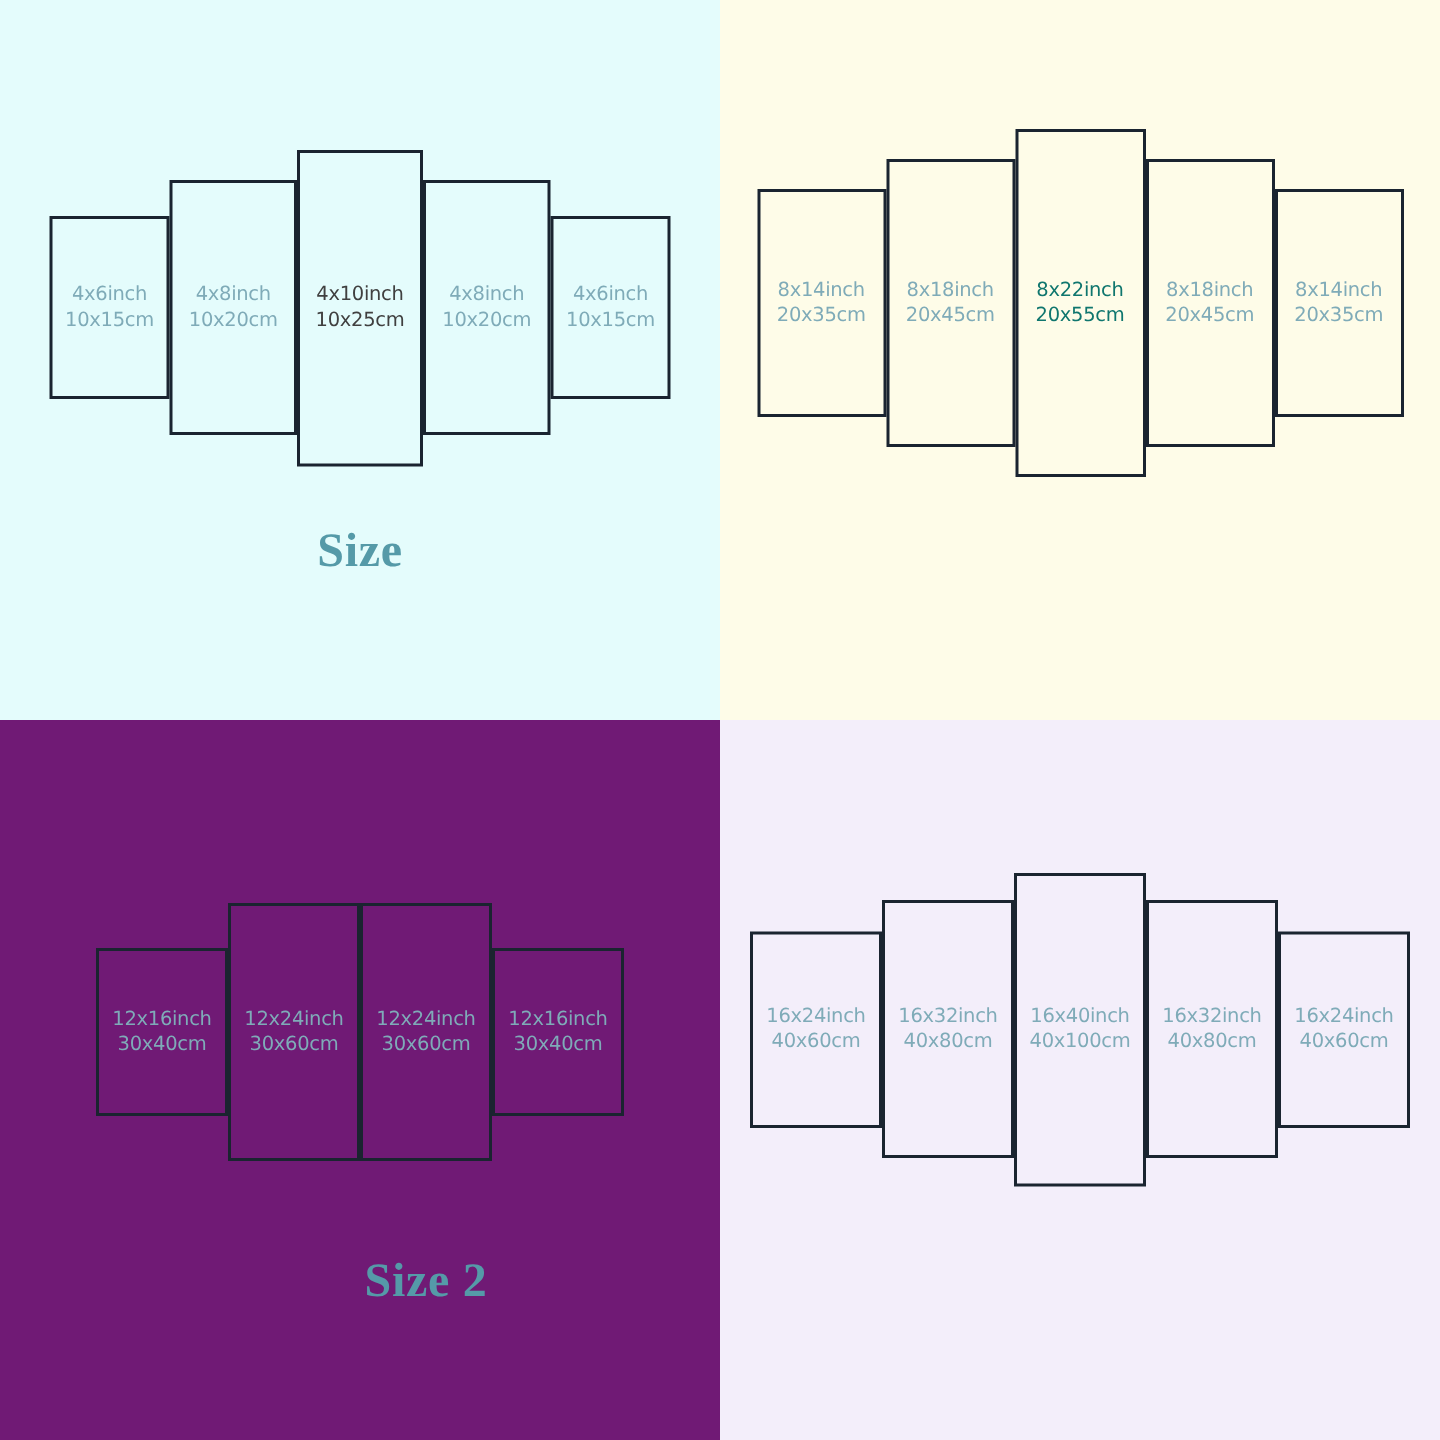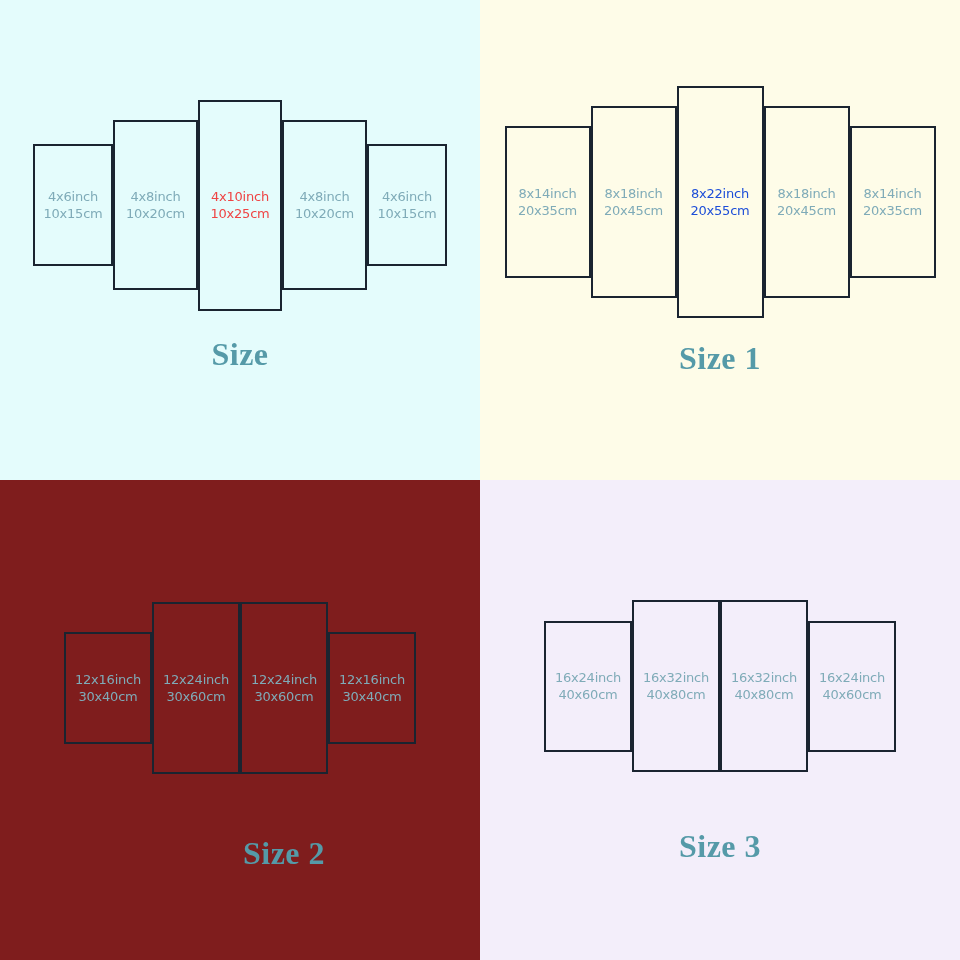--- a/index.html
+++ b/index.html
@@ -94,76 +94,75 @@
             <span class="ln">10x15cm</span>
           </div>
         </div>
         <div class="panel" style="width: 85px; height: 170px; border-color: rgb(26, 36, 48);">
           <div class="panel-label" style="color: rgb(127, 171, 184);">
             <span class="ln">4x8inch</span>
             <span class="ln">10x20cm</span>
           </div>
         </div>
         <div class="panel" style="width: 84px; height: 211px; border-color: rgb(26, 36, 48);">
-          <div class="panel-label" style="color: #ef4444;">
+          <div class="panel-label" style="color: #404040;">
             <span class="ln">4x10inch</span>
             <span class="ln">10x25cm</span>
           </div>
         </div>
         <div class="panel" style="width: 85px; height: 170px; border-color: rgb(26, 36, 48);">
           <div class="panel-label" style="color: rgb(127, 171, 184);">
             <span class="ln">4x8inch</span>
             <span class="ln">10x20cm</span>
           </div>
         </div>
         <div class="panel" style="width: 80px; height: 122px; border-color: rgb(26, 36, 48);">
           <div class="panel-label" style="color: rgb(127, 171, 184);">
             <span class="ln">4x6inch</span>
             <span class="ln">10x15cm</span>
           </div>
         </div>
       </div>
-      <div class="size-title" style="color: rgb(85, 154, 168); top: 336px;">Size</div>
+      <div class="size-title" style="color: rgb(85, 154, 168); top: 348px;">Size</div>
     </div>
     <div class="quadrant q-tr" style="background: rgb(254, 252, 232);">
       <div class="panel-group" style="height: 232px; top: 86px;">
         <div class="panel" style="width: 86px; height: 152px; border-color: rgb(26, 36, 48);">
           <div class="panel-label" style="color: rgb(127, 171, 184);">
             <span class="ln">8x14inch</span>
             <span class="ln">20x35cm</span>
           </div>
         </div>
         <div class="panel" style="width: 86px; height: 192px; border-color: rgb(26, 36, 48);">
           <div class="panel-label" style="color: rgb(127, 171, 184);">
             <span class="ln">8x18inch</span>
             <span class="ln">20x45cm</span>
           </div>
         </div>
         <div class="panel" style="width: 87px; height: 232px; border-color: rgb(26, 36, 48);">
-          <div class="panel-label" style="color: #1d4ed8; text-align: center;">
+          <div class="panel-label" style="color: #0f766e; text-align: center;">
             <span class="ln">8x22inch</span>
             <span class="ln">20x55cm</span>
           </div>
         </div>
         <div class="panel" style="width: 86px; height: 192px; border-color: rgb(26, 36, 48);">
           <div class="panel-label" style="color: rgb(127, 171, 184);">
             <span class="ln">8x18inch</span>
             <span class="ln">20x45cm</span>
           </div>
         </div>
         <div class="panel" style="width: 86px; height: 152px; border-color: rgb(26, 36, 48);">
           <div class="panel-label" style="color: rgb(127, 171, 184);">
             <span class="ln">8x14inch</span>
             <span class="ln">20x35cm</span>
           </div>
         </div>
       </div>
-      <div class="size-title" style="color: rgb(85, 154, 168); top: 340px;">Size 1</div>
-    </div>
-    <div class="quadrant q-bl" style="background: #7f1d1d;">
+    </div>
+    <div class="quadrant q-bl" style="background: #701a75;">
       <div class="panel-group" style="height: 225px; top: 95.5px;">
         <div class="panel" style="width: 88px; height: 112px; border-color: rgb(26, 36, 48);">
           <div class="panel-label" style="color: rgb(127, 171, 184);">
             <span class="ln">12x16inch</span>
             <span class="ln">30x40cm</span>
           </div>
         </div>
         <div class="panel" style="width: 88px; height: 172px; border-color: rgb(26, 36, 48);">
           <div class="panel-label" style="color: rgb(127, 171, 184);">
             <span class="ln">12x24inch</span>
@@ -192,28 +191,33 @@
             <span class="ln">16x24inch</span>
             <span class="ln">40x60cm</span>
           </div>
         </div>
         <div class="panel" style="width: 88px; height: 172px; border-color: rgb(26, 36, 48);">
           <div class="panel-label" style="color: rgb(127, 171, 184);">
             <span class="ln">16x32inch</span>
             <span class="ln">40x80cm</span>
           </div>
         </div>
+        <div class="panel" style="width: 88px; height: 209px; border-color: rgb(26, 36, 48);">
+          <div class="panel-label" style="color: rgb(127, 171, 184);">
+            <span class="ln">16x40inch</span>
+            <span class="ln">40x100cm</span>
+          </div>
+        </div>
         <div class="panel" style="width: 88px; height: 172px; border-color: rgb(26, 36, 48);">
           <div class="panel-label" style="color: rgb(127, 171, 184);">
             <span class="ln">16x32inch</span>
             <span class="ln">40x80cm</span>
           </div>
         </div>
         <div class="panel" style="width: 88px; height: 131px; border-color: rgb(26, 36, 48);">
           <div class="panel-label" style="color: rgb(127, 171, 184);">
             <span class="ln">16x24inch</span>
             <span class="ln">40x60cm</span>
           </div>
         </div>
       </div>
-      <div class="size-title" style="color: rgb(85, 154, 168); top: 348px;">Size 3</div>
     </div>
   </div>
 
 </body></html>

